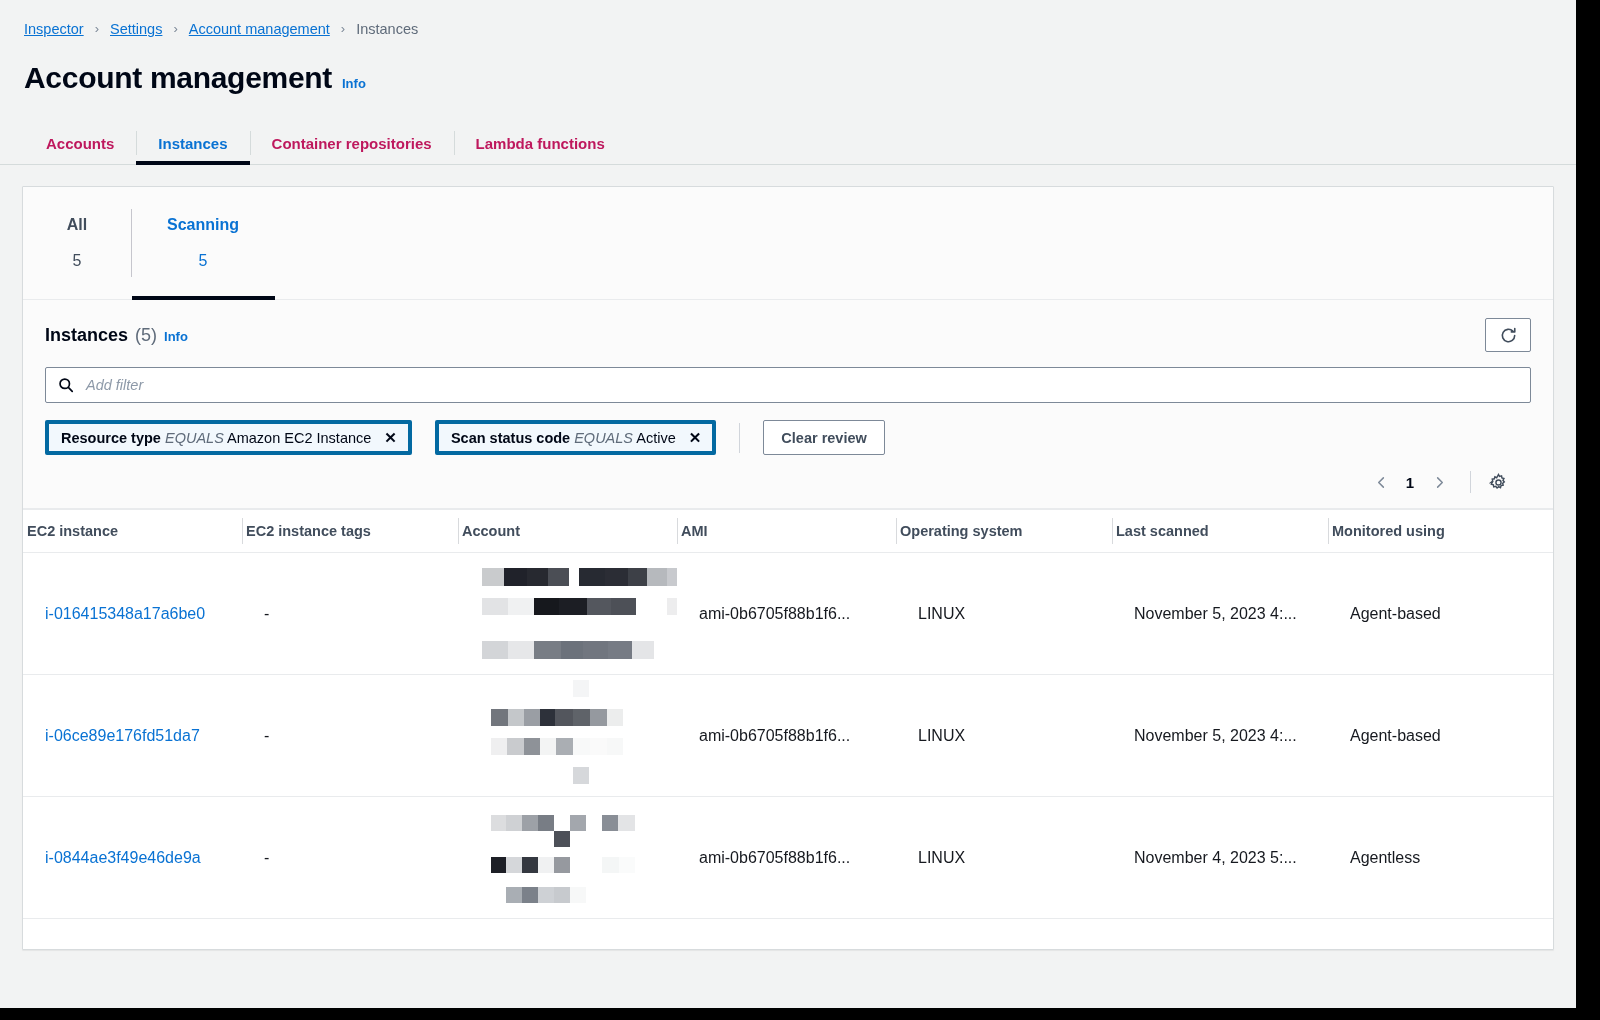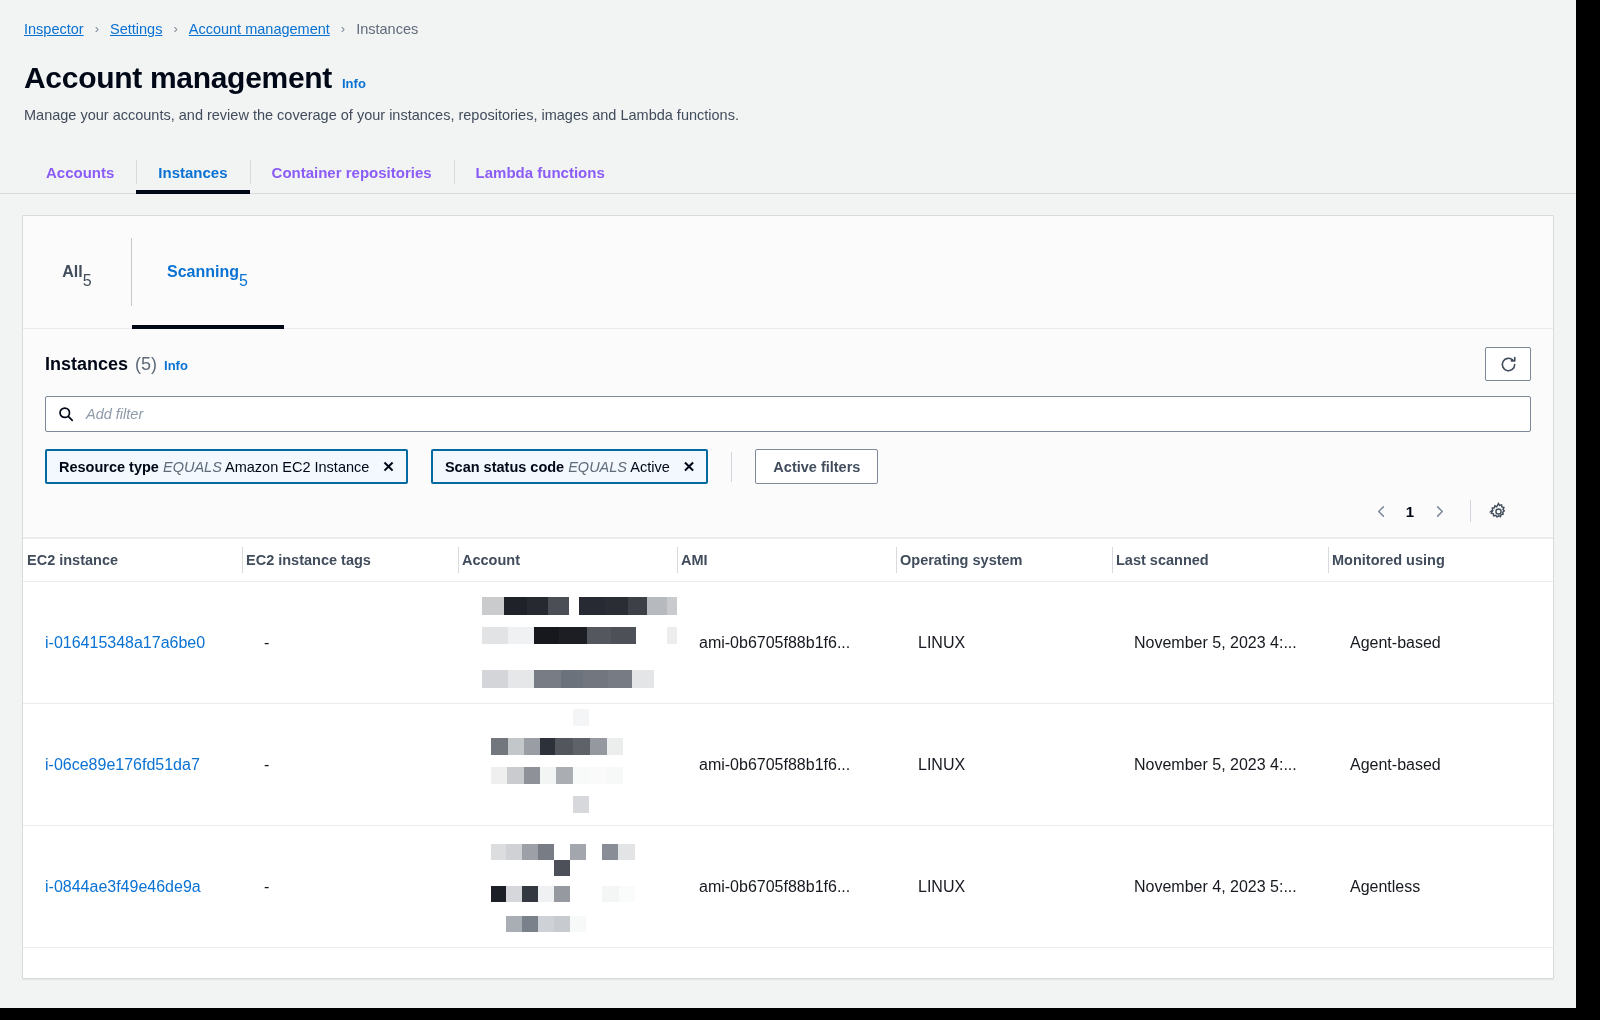--- a/index.html
+++ b/index.html
@@ -88,21 +88,21 @@
   }
   .tabs {
     display: flex;
     align-items: stretch;
   }
   .tab {
     position: relative;
     padding: 13px 22px 12px 22px;
     font-size: 15px;
     font-weight: 700;
-    color: #8b5cf6;
+    color: #be185d;
     cursor: pointer;
     white-space: nowrap;
   }
   .tab + .tab::before {
     content: "";
     position: absolute;
     left: 0; top: 9px; bottom: 9px;
     width: 1px;
     background: #d5dbdb;
   }
@@ -130,21 +130,21 @@
   
   .seg-bar {
     display: flex;
     background: #fbfbfb;
     border-bottom: 1px solid #e9ebed;
     height: 113px;
   }
   .seg {
     position: relative;
     display: flex;
-    flex-direction: row;
+    flex-direction: column;
     align-items: center;
     justify-content: center;
     padding: 0 36px;
     min-width: 108px;
     cursor: pointer;
   }
   .seg + .seg::before {
     content: "";
     position: absolute;
     left: 0; top: 22px; bottom: 22px;
@@ -236,21 +236,21 @@
     align-items: center;
     gap: 0;
     padding-bottom: 0;
   }
   .token {
     display: flex;
     align-items: center;
     gap: 13px;
     height: 35px;
     padding: 0 11px 0 12px;
-    border: 2px solid #0369a1;
+    border: 4px solid #0369a1;
     background: #f2f8fd;
     border-radius: 2px;
     margin-right: 23px;
     cursor: default;
   }
   .token-text {
     font-size: 14.5px;
     color: #000716;
     white-space: nowrap;
   }
@@ -386,21 +386,20 @@
     <span class="crumb-link">Account management</span>
     <span class="crumb-sep">›</span>
     <span class="crumb-current">Instances</span>
   </nav>
 
   <header class="page-header">
     <div class="page-title-row">
       <h1 class="page-title">Account management</h1>
       <span class="info-link">Info</span>
     </div>
-    <p class="page-desc">Manage your accounts, and review the coverage of your instances, repositories, images and Lambda functions.</p>
   </header>
 
   <div class="tabs-wrap">
     <div class="tabs">
       <div class="tab">Accounts</div>
       <div class="tab active">Instances</div>
       <div class="tab">Container repositories</div>
       <div class="tab">Lambda functions</div>
     </div>
   </div>
@@ -448,21 +447,21 @@
       <div class="tokens">
         <div class="token">
           <span class="token-text"><b>Resource type</b> <i>EQUALS</i> <span>Amazon EC2 Instance</span></span>
           <span class="token-x">✕</span>
         </div>
         <div class="token">
           <span class="token-text"><b>Scan status code</b> <i>EQUALS</i> <span>Active</span></span>
           <span class="token-x">✕</span>
         </div>
         <div class="token-divider"></div>
-        <button class="clear-btn">Active filters</button>
+        <button class="clear-btn">Clear review</button>
       </div>
 
       <div class="pager-row">
         <div class="pg-arrow">
           <span>
             <svg width="13" height="13" viewBox="0 0 14 14" fill="none" stroke="#7d8998" stroke-width="1.6" stroke-linecap="round" stroke-linejoin="round">
               <polyline points="9,2 4,7 9,12"></polyline>
             </svg>
           </span>
         </div>

